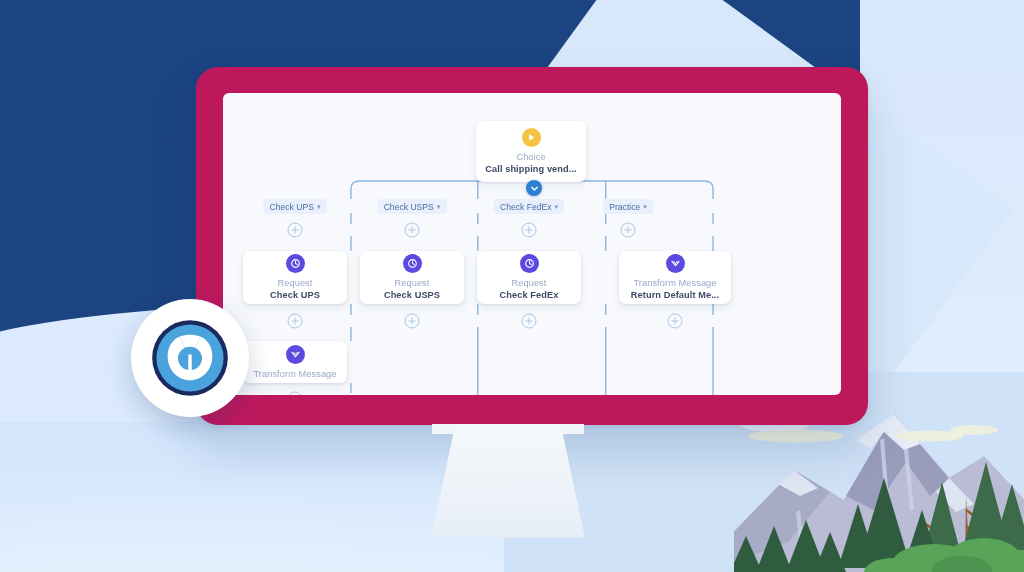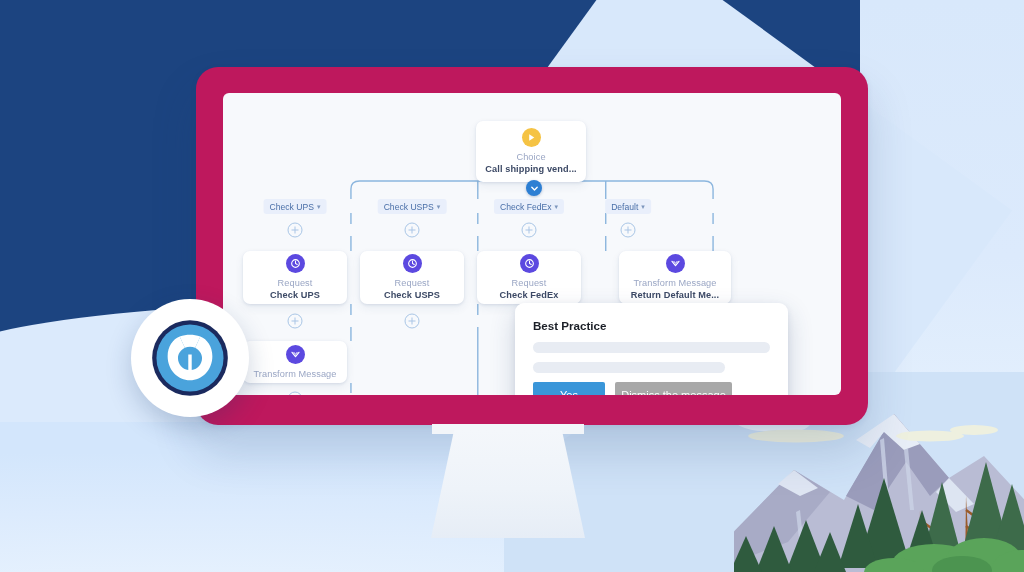--- a/index.html
+++ b/index.html
@@ -217,21 +217,21 @@
         </div>
         <div class="pill" style="left:189px;top:106px;">
           <span>Check USPS</span>
           <span class="cv">▾</span>
         </div>
         <div class="pill" style="left:306px;top:106px;">
           <span>Check FedEx</span>
           <span class="cv">▾</span>
         </div>
         <div class="pill" style="left:405px;top:106px;">
-          <span>Default</span>
+          <span>Practice</span>
           <span class="cv">▾</span>
         </div>
 
         <div class="plus" style="left:72px;top:137px;"></div>
         <div class="plus" style="left:189px;top:137px;"></div>
         <div class="plus" style="left:306px;top:137px;"></div>
         <div class="plus" style="left:405px;top:137px;"></div>
 
         <div class="node" style="left:20px;top:158px;width:104px;height:53px;">
           <span class="nicon" style="background:#5c49e0;">
@@ -287,29 +287,20 @@
             <svg width="11" height="11" viewBox="0 0 12 12">
               <path d="M2.2 3.6 L6 8.4 L9.8 3.6" stroke="#fff" stroke-width="1.3" fill="none" stroke-linecap="round" stroke-linejoin="round"></path>
               <path d="M4.2 3.6 L6 5.9 L7.8 3.6" stroke="#fff" stroke-width="1" fill="none" stroke-linecap="round" stroke-linejoin="round"></path>
             </svg>
           </span>
           <span class="nlabel">Transform Message</span>
         </div>
 
         <div class="plus" style="left:72px;top:306px;"></div>
 
-        <div class="dialog">
-          <div class="dlg-title">Best Practice</div>
-          <div class="skeleton"></div>
-          <div class="skeleton s2"></div>
-          <div class="dlg-btns">
-            <button class="btn btn-yes">Yes</button>
-            <button class="btn btn-dismiss">Dismiss the message</button>
-          </div>
-        </div>
 
       </div>
     </div>
   </div>
 
   <div class="stand-neck"></div>
   <div class="stand"></div>
 
   <div class="badge">
     <svg width="86" height="86" viewBox="0 0 100 100">

